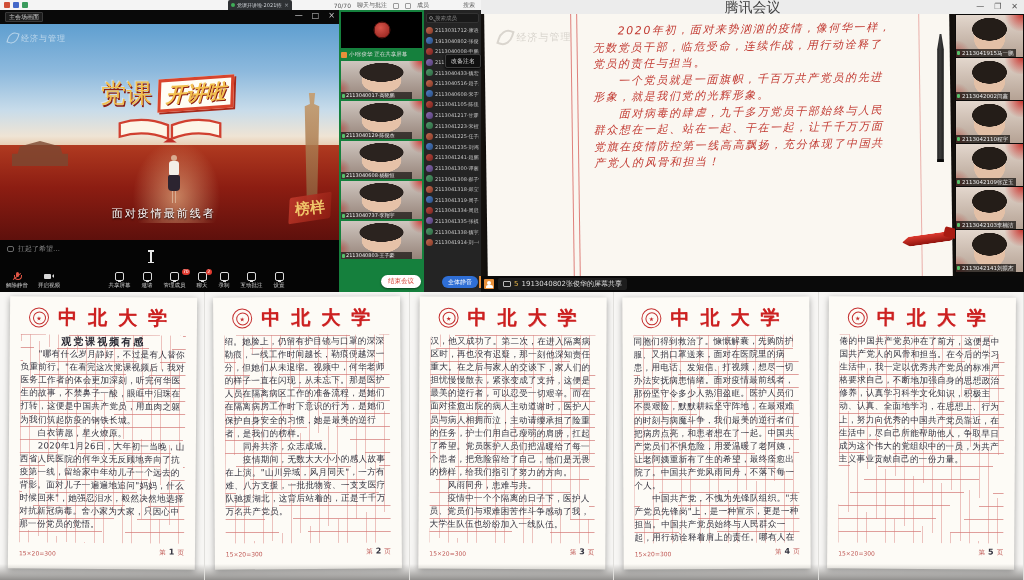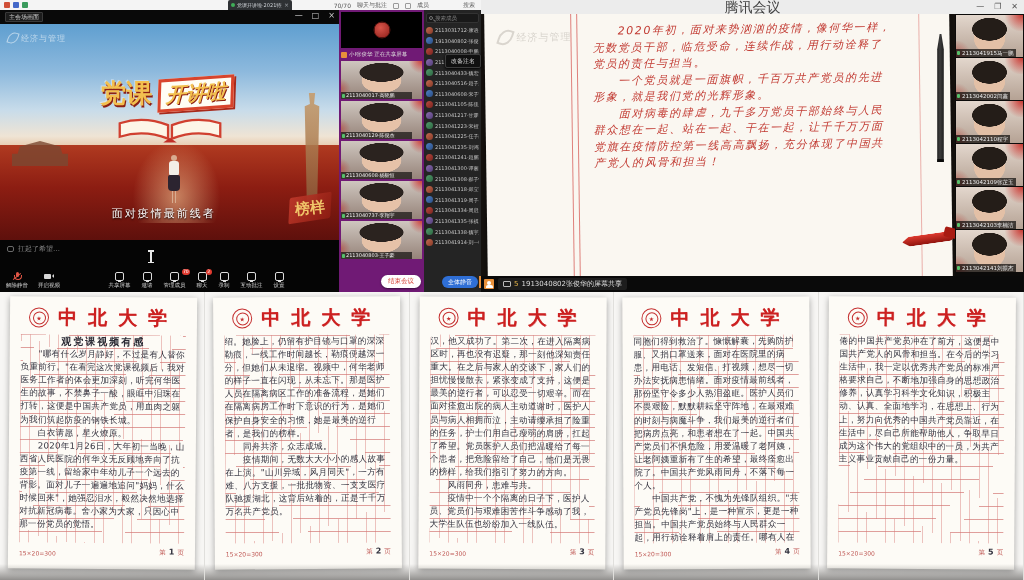--- a/index.html
+++ b/index.html
@@ -30,21 +30,21 @@
   .lm-video{position:relative;width:339px;height:216px;overflow:hidden;
     background:linear-gradient(180deg,#5f9fd0 0%,#8db9dd 22%,#c8dcea 40%,#efe4d4 52%,#e2b894 60%,#b2572f 66%)}
   .v-stage{position:absolute;left:0;bottom:0;width:100%;height:44%;
     background:linear-gradient(180deg,#b03a20 0%,#8c1d12 45%,#5e100c 100%)}
   .v-glow{position:absolute;left:38%;bottom:8%;width:28%;height:40%;
     background:radial-gradient(ellipse at 50% 70%,rgba(255,214,160,.55),transparent 65%)}
   .v-watermark{position:absolute;left:8px;top:8px;display:flex;align-items:center;gap:3px;opacity:.55}
   .v-watermark .leaf{width:10px;height:12px;border:1.5px solid #fff;border-radius:70% 0 70% 0;transform:rotate(18deg)}
   .v-watermark .wt{color:#fff;font-size:8px;letter-spacing:1px}
   .v-title{position:absolute;left:50%;top:24%;transform:translateX(-52%);display:flex;align-items:center;gap:5px;white-space:nowrap}
-  .v-title .t1{font-size:26px;font-weight:bold;color:#f3c04f;text-shadow:1px 2px 0 #8c2014,-1px -1px 0 #fff6}
+  .v-title .t1{font-size:26px;font-weight:normal;color:#f3c04f;text-shadow:1px 2px 0 #8c2014,-1px -1px 0 #fff6}
   .v-title .t2{font-size:20px;font-weight:bold;font-style:italic;color:#f3c04f;background:#fffdf4;border:3px solid #d8442c;padding:0 5px;transform:rotate(-4deg) skewX(-6deg);text-shadow:1px 1px 0 #8c2014;box-shadow:2px 2px 0 #a8291a}
   .v-book{position:absolute;left:50%;top:43%;transform:translateX(-50%)}
   .v-statue{position:absolute;right:14px;top:32%;width:26px;height:110px;opacity:.85;
     background:linear-gradient(180deg,#c89a66,#8a5a38);
     clip-path:polygon(38% 0,62% 0,58% 10%,78% 12%,70% 100%,30% 100%,22% 12%,42% 10%)}
   .v-build{position:absolute;left:12px;top:52%;width:56px;height:30px;background:#7a4832;opacity:.8;
     clip-path:polygon(0 100%,0 58%,10% 58%,14% 34%,50% 16%,86% 34%,90% 58%,100% 58%,100% 100%)}
   .v-person{position:absolute;left:49.5%;bottom:17%;width:12px;height:48px}
   .v-person .head{position:absolute;left:3px;top:0;width:6px;height:6px;border-radius:50%;background:#d8ac90}
   .v-person .torso{position:absolute;left:1px;top:6px;width:10px;height:15px;border-radius:3px;background:#f3efe8}
@@ -73,21 +73,21 @@
   .ic-cam::after{content:"";position:absolute;right:0;top:2px;width:0;height:0;border:2.5px solid transparent;border-right-color:#d8d8d8}
   .lm-toolbar{position:absolute;left:58%;bottom:3px;transform:translateX(-50%);display:flex;gap:11px}
   .tbar-item{position:relative;display:flex;flex-direction:column;align-items:center;gap:1px}
   .tbar-item .lab{font-size:5.5px;color:#cfcfcf;white-space:nowrap}
   .gic{width:9px;height:9px;border:1px solid #ddd;border-radius:2px;position:relative}
   .gic.screen::after{content:"";position:absolute;left:2px;right:2px;bottom:-2px;height:1px;background:#ddd}
   .badge{position:absolute;right:-4px;top:-3px;min-width:6px;height:6px;border-radius:3px;background:#e23b30;color:#fff;font-size:4.5px;line-height:6px;text-align:center;padding:0 1px}
   .badge:empty{display:none}
 
   
-  .lm-thumbs{position:relative;width:85px;height:282px;background:#701a75;padding:2px 2px 0 2px}
+  .lm-thumbs{position:relative;width:85px;height:282px;background:#15803d;padding:2px 2px 0 2px}
   .th-off{position:relative;height:36px;background:#000;margin-bottom:2px}
   .th-off .av{position:absolute;left:50%;top:50%;transform:translate(-50%,-50%);width:17px;height:17px;border-radius:50%;background:radial-gradient(circle at 40% 35%,#d8554a,#8e1f1a);border:1px solid #5a1410}
   .share-banner{display:flex;align-items:center;gap:2px;height:9px;margin-bottom:2px;overflow:hidden}
   .share-banner .osq{width:6px;height:6px;background:#e8903a;border-radius:1px;flex:0 0 auto}
   .share-banner .st{font-size:5.5px;color:#ddd;white-space:nowrap;overflow:hidden}
   .thumb{position:relative;height:38px;margin-bottom:2px;overflow:hidden;
     background:radial-gradient(ellipse 46% 42% at 50% 30%,#2b231f 0 58%,transparent 60%),
                radial-gradient(ellipse 40% 52% at 50% 52%,#e6c2a8 0 60%,transparent 62%),
                linear-gradient(180deg,#cfc6bf,#968379)}
   .thumb::before{content:"";position:absolute;right:-6px;top:-6px;width:22px;height:18px;

